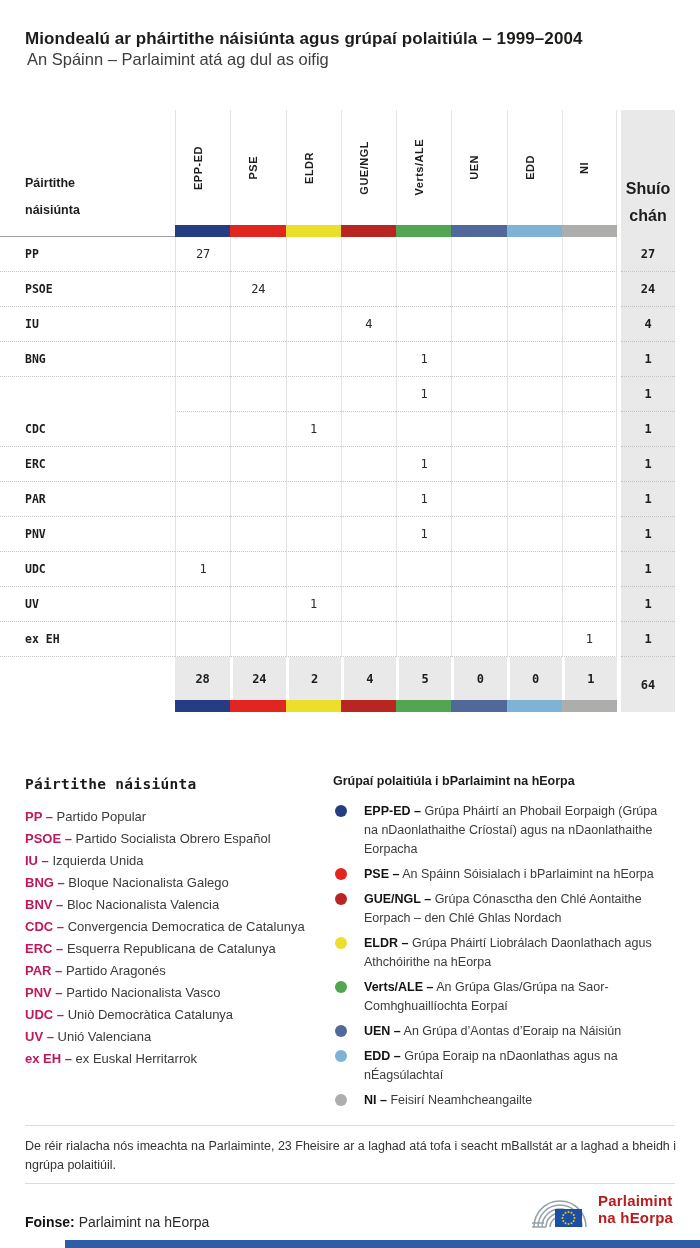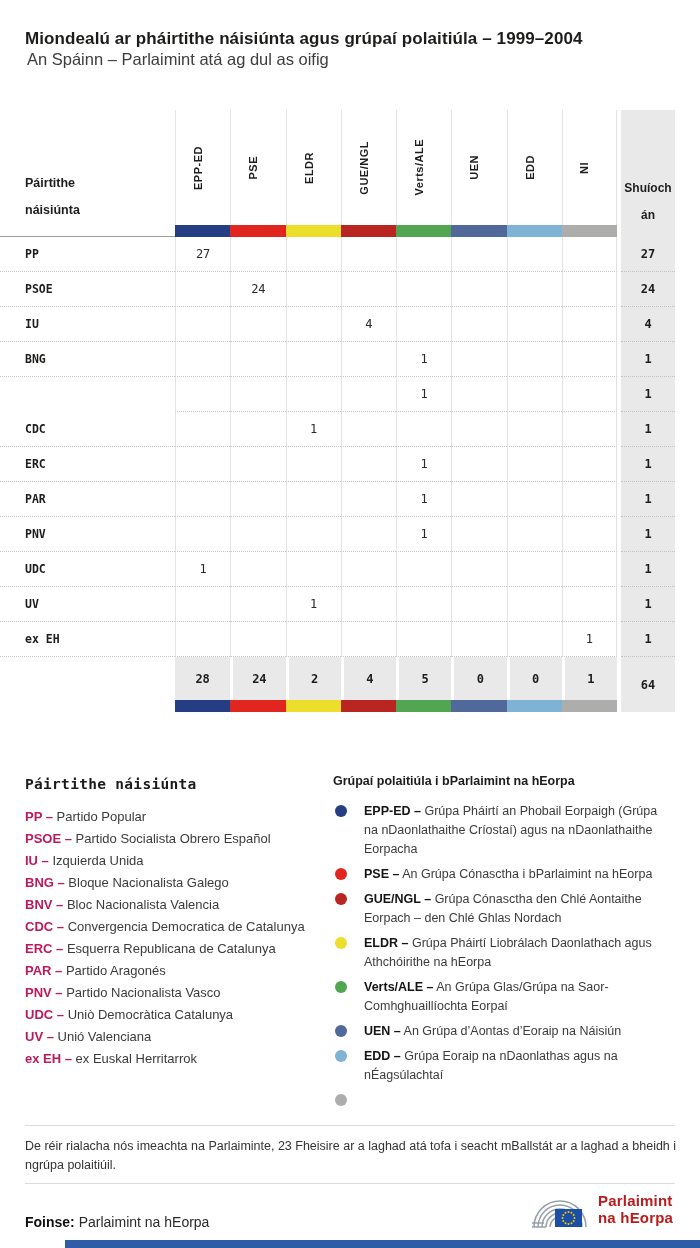--- a/index.html
+++ b/index.html
@@ -15,21 +15,21 @@
   .lblhead{display:flex;flex-direction:column;justify-content:flex-end;
            padding:0 0 12px 25px;border-bottom:1px solid #9d9d9d;
            font-size:12.5px;font-weight:bold;line-height:27px;color:#1d1d1b;}
   .hcell{border-left:1px solid #e4e4e4;display:flex;}
   .vtext{writing-mode:vertical-rl;transform:rotate(180deg);margin:auto;
          font-size:11px;font-weight:bold;letter-spacing:.5px;color:#1d1d1b;padding-left:10px;}
   .redge{border-right:1px solid #e4e4e4;}
   .swatch{height:12px;}
   .seatshead{grid-column:11;grid-row:1/3;background:#e9e9e9;display:flex;flex-direction:column;
              justify-content:flex-end;text-align:center;padding:1px 3px 8px 3px;
-             font-size:12px;font-weight:bold;line-height:27px;word-break:break-all;color:#1d1d1b;}
+             font-size:16px;font-weight:bold;line-height:27px;word-break:break-all;color:#1d1d1b;}
   .lbl{display:flex;align-items:center;padding-left:25px;border-bottom:1px dotted #c6c6c6;
        font-family:"DejaVu Sans Mono",monospace;font-weight:bold;font-size:11.5px;color:#1d1d1b;}
   .vcell{display:flex;align-items:center;justify-content:center;
          border-left:1px solid #e4e4e4;border-bottom:1px dotted #c6c6c6;
          font-family:"DejaVu Sans Mono",monospace;font-size:12px;color:#2a2a2a;}
   .scell{background:#e9e9e9;display:flex;align-items:center;justify-content:center;
          border-bottom:1px dotted #c2c2c2;font-family:"DejaVu Sans Mono",monospace;
          font-weight:bold;font-size:12px;color:#1c1c1c;}
   .tcell{background:#e9e9e9;display:flex;align-items:center;justify-content:center;
          font-family:"DejaVu Sans Mono",monospace;font-weight:bold;font-size:12px;color:#1c1c1c;}
@@ -268,21 +268,21 @@
     </div>
     <div class="legend-right">
       <div class="gheading">Grúpaí polaitiúla i bParlaimint na hEorpa</div>
       <div id="gitems">
           <div class="gitem">
             <span class="dot" style="background: rgb(37, 61, 130);"></span>
             <div class="gtext"><b>EPP-ED –</b><span> Grúpa Pháirtí an Phobail Eorpaigh (Grúpa na nDaonlathaithe Críostaí) agus na nDaonlathaithe Eorpacha</span></div>
           </div>
           <div class="gitem">
             <span class="dot" style="background: rgb(225, 37, 31);"></span>
-            <div class="gtext"><b>PSE –</b><span> An Grúpa Cónasctha i bParlaimint na hEorpa</span></div>
+            <div class="gtext"><b>PSE –</b><span> An Spáinn Sóisialach i bParlaimint na hEorpa</span></div>
           </div>
           <div class="gitem">
             <span class="dot" style="background: rgb(185, 38, 33);"></span>
             <div class="gtext"><b>GUE/NGL –</b><span> Grúpa Cónasctha den Chlé Aontaithe Eorpach – den Chlé Ghlas Nordach</span></div>
           </div>
           <div class="gitem">
             <span class="dot" style="background: rgb(236, 223, 43);"></span>
             <div class="gtext"><b>ELDR –</b><span> Grúpa Pháirtí Liobrálach Daonlathach agus Athchóirithe na hEorpa</span></div>
           </div>
           <div class="gitem">
@@ -292,20 +292,21 @@
           <div class="gitem">
             <span class="dot" style="background: rgb(81, 104, 155);"></span>
             <div class="gtext"><b>UEN –</b><span> An Grúpa d’Aontas d’Eoraip na Náisiún</span></div>
           </div>
           <div class="gitem">
             <span class="dot" style="background: rgb(127, 179, 213);"></span>
             <div class="gtext"><b>EDD –</b><span> Grúpa Eoraip na nDaonlathas agus na nÉagsúlachtaí</span></div>
           </div>
           <div class="gitem">
             <span class="dot" style="background: rgb(173, 173, 171);"></span>
+            <div class="gtext"><b>NI –</b><span> Feisirí Neamhcheangailte</span></div>
           </div>
         </div>
     </div>
   </div>
 
   <div class="rule rule1"></div>
   <div class="note">De réir rialacha nós imeachta na Parlaiminte, 23 Fheisire ar a laghad atá tofa i seacht mBallstát ar a laghad a bheidh i ngrúpa polaitiúil.</div>
   <div class="rule rule2"></div>
 
   <div class="source"><b>Foinse:</b> <span>Parlaimint na hEorpa</span></div>

